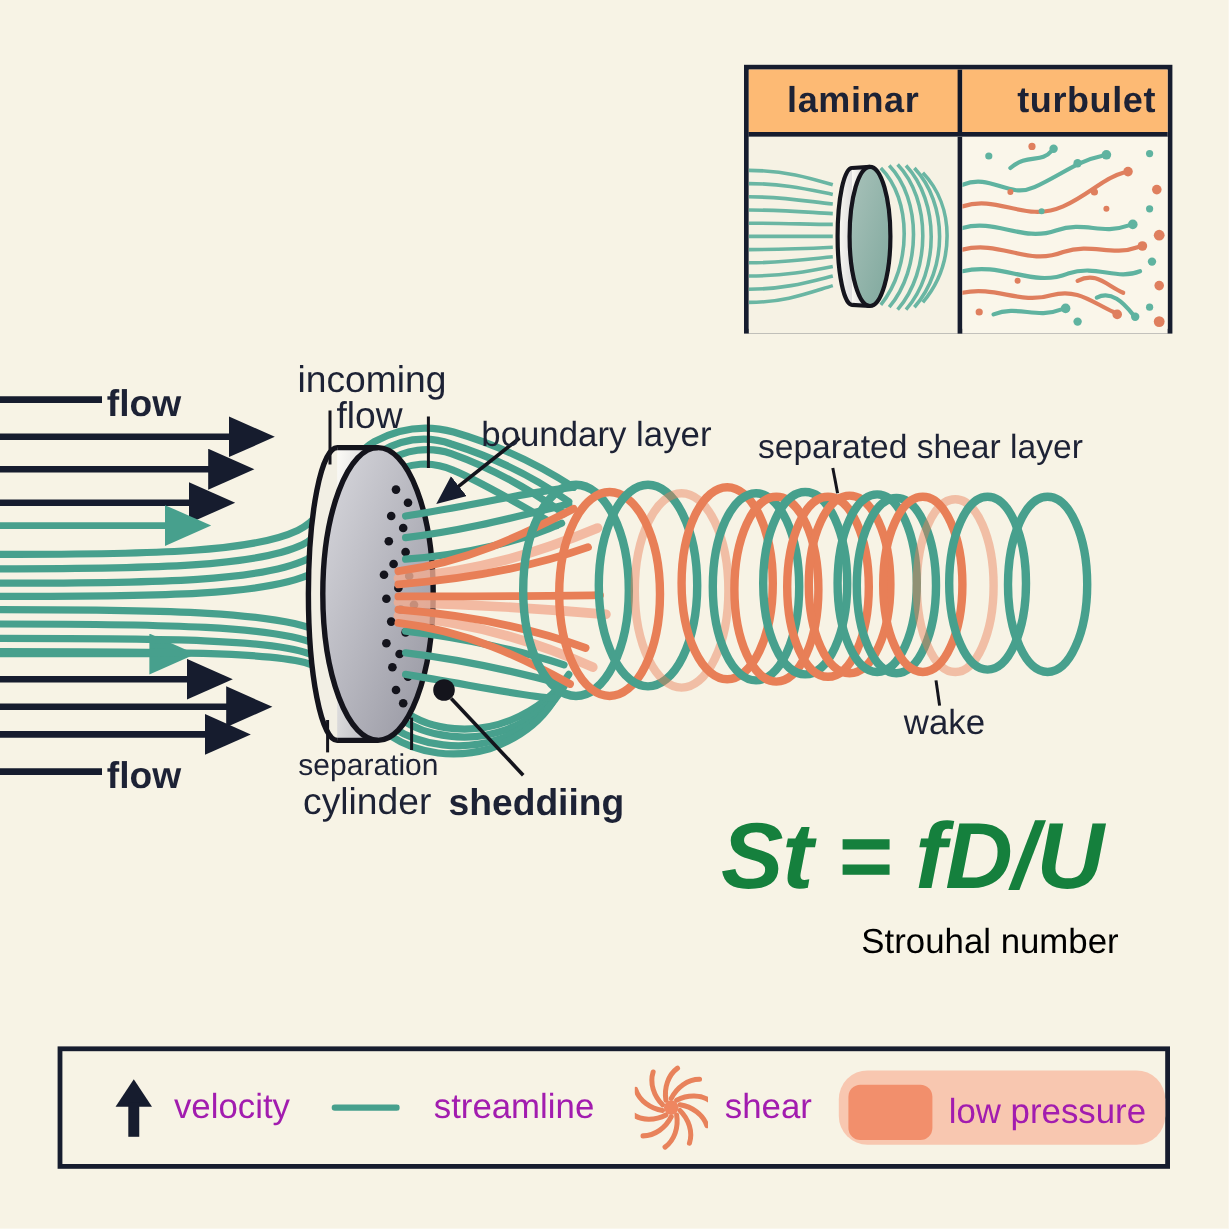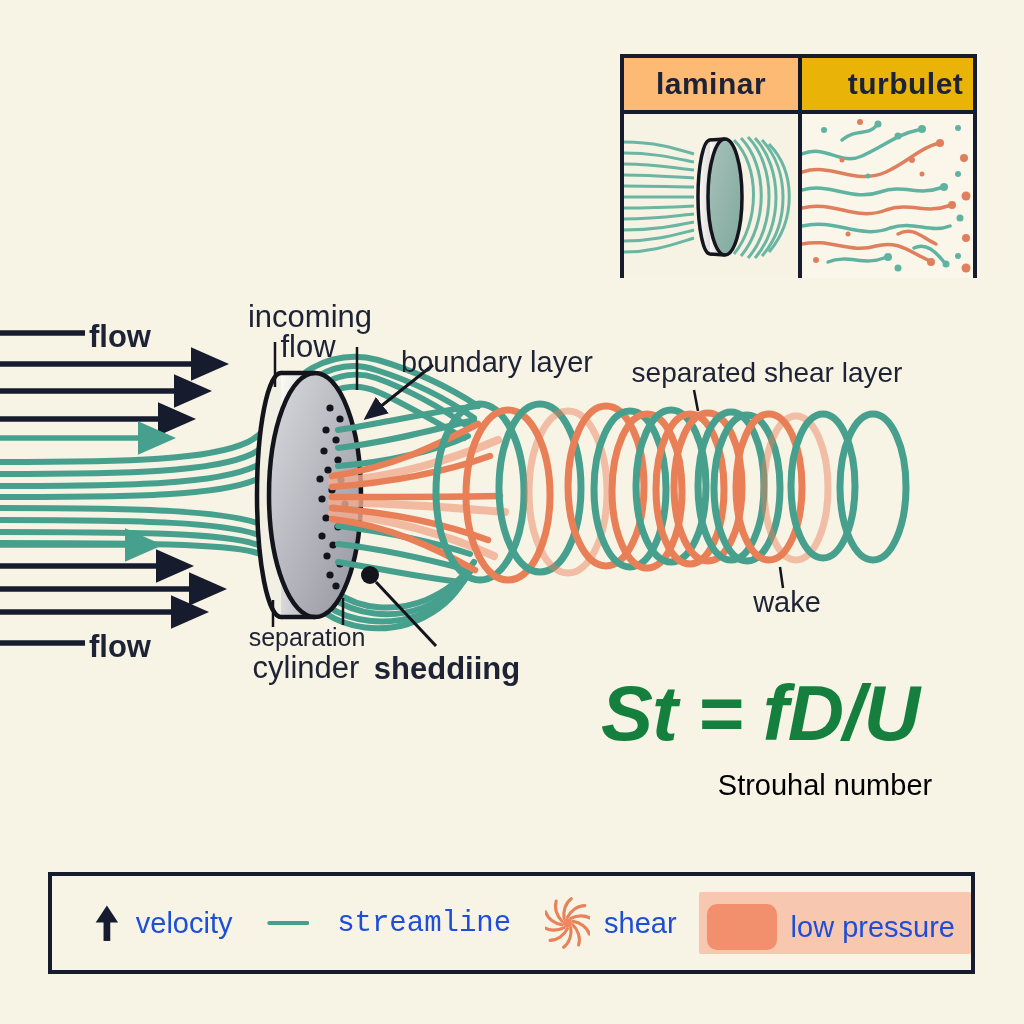--- a/index.html
+++ b/index.html
@@ -7,37 +7,37 @@
           font-family:"Liberation Sans",sans-serif;color:#1d2235;}
   svg text{font-family:"Liberation Sans",sans-serif;fill:#1d2235;}
 
   
   .inset{position:absolute;left:620px;top:54px;width:357px;height:224px;
          border:4px solid #161c2e;box-sizing:border-box;background:#f7f3e5;}
   .inset-header{display:flex;height:52px;border-bottom:4px solid #161c2e;}
   .inset-cell{display:flex;align-items:center;justify-content:center;
               font-size:30px;font-weight:700;letter-spacing:.5px;}
   .inset-cell.lam{width:178px;background:#fdba74;border-right:4px solid #0f172a;box-sizing:border-box;}
-  .inset-cell.tur{flex:1;background:#eab308;padding-left:36px;}
+  .inset-cell.tur{flex:1;background:#fdba74;padding-left:36px;}
   .inset-body{display:flex;height:164px;}
   .inset-pane{position:relative;}
   .inset-pane.lam{width:178px;border-right:4px solid #161c2e;box-sizing:border-box;background:#f6f2e4;}
   .inset-pane.tur{flex:1;background:#faf6ea;}
 
   
   .formula{position:absolute;left:540px;top:668px;width:440px;text-align:center;}
   .formula .expr{font-size:78px;font-weight:800;font-style:italic;color:#15803d;letter-spacing:-1px;}
   .formula .cap{margin-top:10px;margin-left:130px;font-size:29px;color:#000000;}
 
   
   .legend{position:absolute;left:48px;top:872px;width:927px;height:102px;
           border:4px solid #161c2e;box-sizing:border-box;background:#f7f3e5;
           display:flex;align-items:center;}
-  .legend-label{font-size:29px;color:#1d4ed8;white-space:nowrap;}
-  .chip{display:flex;align-items:center;background:#f8c7b0;border-radius:2px;
+  .legend-label{font-size:29px;color:#a21caf;white-space:nowrap;}
+  .chip{display:flex;align-items:center;background:#f8c7b0;border-radius:24px;
         padding:16px 16px 8px 8px;height:62px;box-sizing:border-box;text-align:center;}
   .chip-swatch{width:70px;height:46px;background:#f28f6c;border-radius:10px;margin-right:14px;}
 </style>
 </head>
 <body>
 
 <div class="canvas">
 
   <div class="inset">
     <div class="inset-header">
@@ -288,21 +288,21 @@
   <div class="legend">
     <svg width="46" height="68" viewBox="0 0 46 68" style="margin-left:42px;">
       <polygon points="23,3 3,33 43,33" fill="#161c2e"></polygon>
       <rect x="17" y="28" width="12" height="38" fill="#161c2e"></rect>
     </svg>
     <span class="legend-label" style="margin-left:16px;">velocity</span>
 
     <svg width="76" height="12" viewBox="0 0 76 12" style="margin-left:34px;">
       <line x1="4" y1="6" x2="72" y2="6" stroke="#47a08d" stroke-width="7" stroke-linecap="round"></line>
     </svg>
-    <span class="legend-label" style="margin-left:28px;font-family:Liberation Mono, monospace;">streamline</span>
+    <span class="legend-label" style="margin-left:28px;">streamline</span>
 
     <svg width="80" height="80" viewBox="-40 -40 80 80" style="margin-left:34px;">
       <g fill="none" stroke="#e8825b" stroke-width="5.5" stroke-linecap="round">
         <path d="M0,-10 C6,-22 18,-31 31,-31" transform="rotate(0)"></path>
         <path d="M0,-10 C6,-22 18,-31 31,-31" transform="rotate(36)"></path>
         <path d="M0,-10 C6,-22 18,-31 31,-31" transform="rotate(72)"></path>
         <path d="M0,-10 C6,-22 18,-31 31,-31" transform="rotate(108)"></path>
         <path d="M0,-10 C6,-22 18,-31 31,-31" transform="rotate(144)"></path>
         <path d="M0,-10 C6,-22 18,-31 31,-31" transform="rotate(180)"></path>
         <path d="M0,-10 C6,-22 18,-31 31,-31" transform="rotate(216)"></path>

